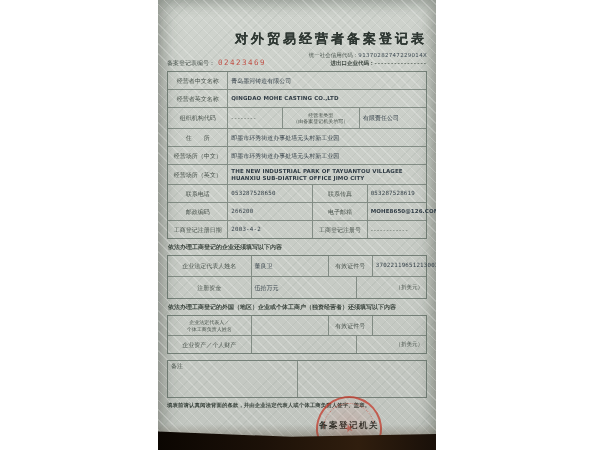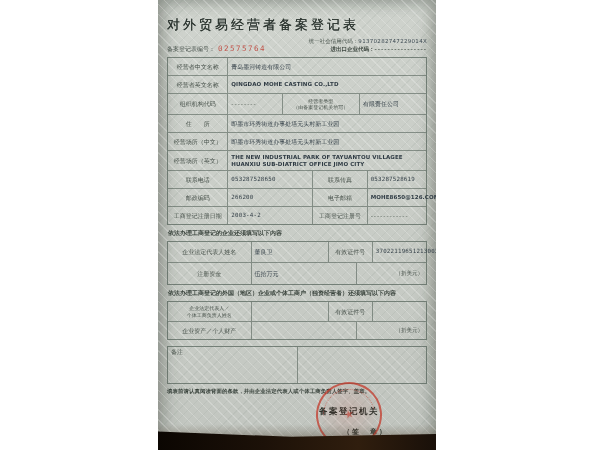--- a/index.html
+++ b/index.html
@@ -32,22 +32,22 @@
   .desk{
     position:absolute;left:0;right:0;bottom:0;height:20px;
     background:linear-gradient(to right,#0b0602,#1c1108 38%,#301e0e 72%,#191009);
     clip-path:polygon(0 8%,48% 34%,100% 20%,100% 100%,0 100%);
   }
 
   .paper{position:absolute;inset:0;padding:0 9px;color:#3c463f;}
 
   
   .title{
-    margin-top:16px;text-align:left;
-    font-size:13px;font-weight:normal;letter-spacing:3px;color:#2e3732;
+    margin-top:30px;text-align:right;
+    font-size:13px;font-weight:bold;letter-spacing:3px;color:#2e3732;
     text-shadow:0 0 .4px #2e3732;white-space:nowrap;
   }
   .head-row{display:flex;justify-content:space-between;align-items:flex-start;margin-top:3px;}
   .form-no-line{margin-top:7px;font-size:6px;color:#46504a;white-space:nowrap;}
   .form-no{
     color:#c05248;font-size:7.5px;letter-spacing:1.5px;
     font-family:"DejaVu Sans Mono",monospace;margin-left:3px;
   }
   .codes{text-align:right;font-size:5.5px;line-height:1.5;color:#4a554e;white-space:nowrap;}
   .codes .code-val{color:#3d4a52;letter-spacing:.3px;}
@@ -111,21 +111,21 @@
 
 <div class="photo">
   <div class="watermark"></div>
 
   <div class="paper">
 
     <div class="title">对外贸易经营者备案登记表</div>
 
     <div class="head-row">
       <div class="form-no-line">
-        <span>备案登记表编号：</span><span class="form-no">02575764</span>
+        <span>备案登记表编号：</span><span class="form-no">02423469</span>
       </div>
       <div class="codes">
         <div>
           <span>统一社会信用代码：</span><span class="code-val">91370282747229014X</span>
         </div>
         <div class="ie-line">
           <span>进出口企业代码：</span><span class="dash">----------------</span>
         </div>
       </div>
     </div>

